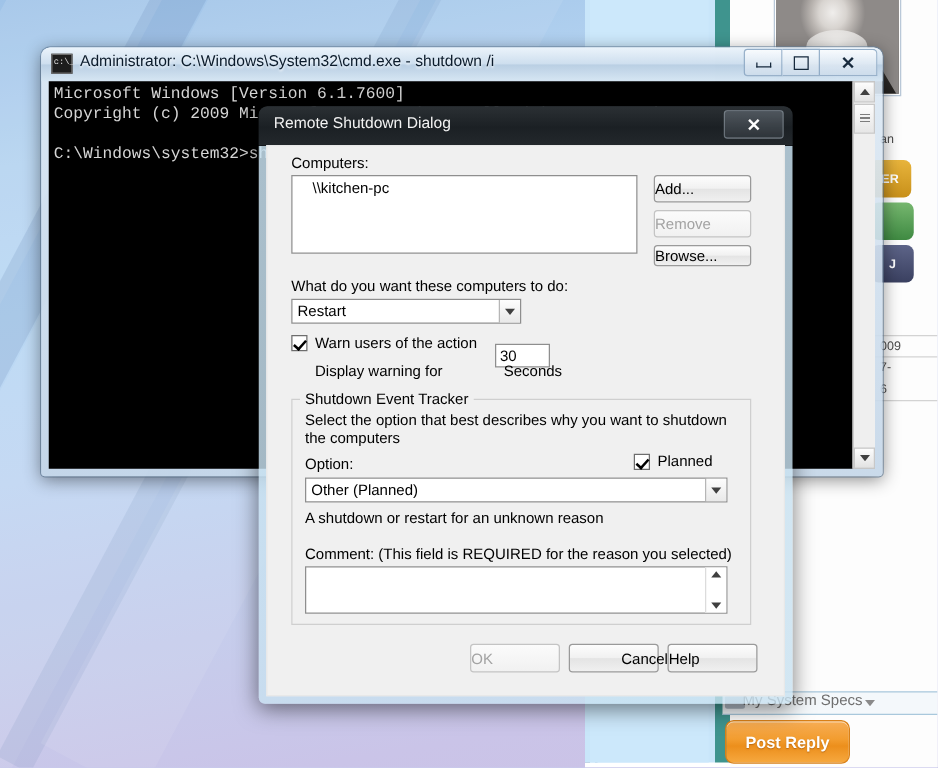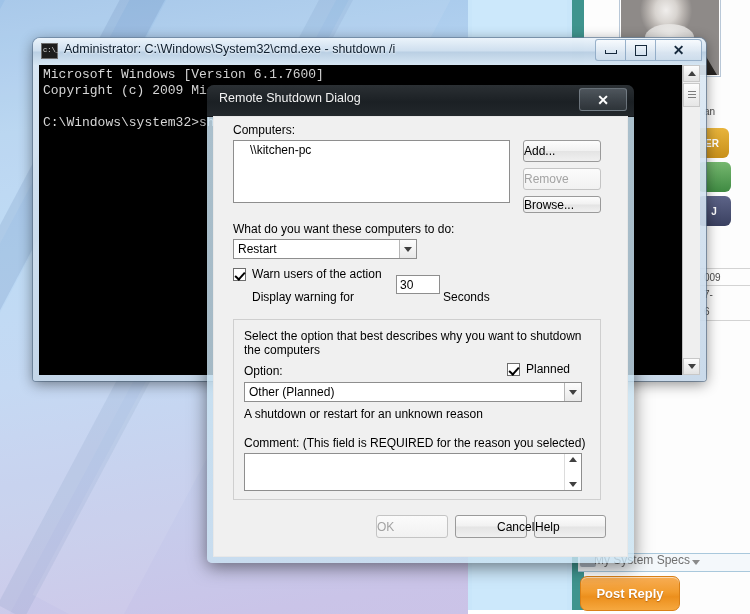--- a/index.html
+++ b/index.html
@@ -295,25 +295,28 @@
       <div class="box on"></div>
       <div class="t">Warn users of the action</div>
     </div>
 
     <div class="lbl" style="left:38px;top:173px;">
       <span>Display warning for</span>
     </div>
     <div class="txtinput" style="left:137px;top:158px;width:44px;height:19px;margin-left:45px;">
       <span>30</span>
     </div>
-    <div class="lbl" style="left:189px;top:173px;margin-left:40px;">
+    <div class="lbl" style="left:189px;top:173px;">
       <span>Seconds</span>
     </div>
 
     <div class="groupbox" style="left:19px;top:202px;width:368px;height:181px;"></div>
+    <div class="grouptitle" style="left:26px;top:195px;">
+      <span>Shutdown Event Tracker</span>
+    </div>
 
     <div class="lbl" style="left:30px;top:212px;width:348px;white-space:normal;line-height:14px;">
       <span>Select the option that best describes why you want to shutdown the computers</span>
     </div>
 
     <div class="lbl" style="left:30px;top:247px;">
       <span>Option:</span>
     </div>
     <div class="chk" style="left:293px;top:245px;">
       <div class="box on"></div>

